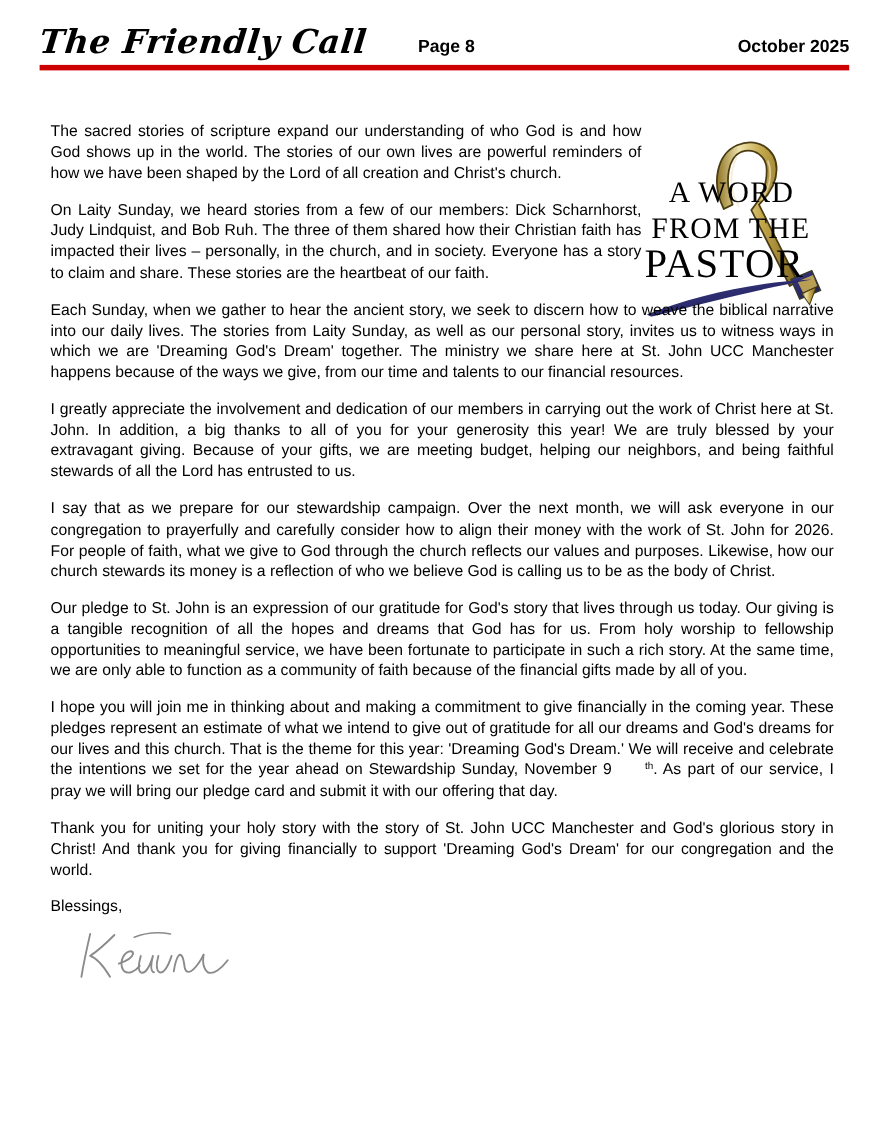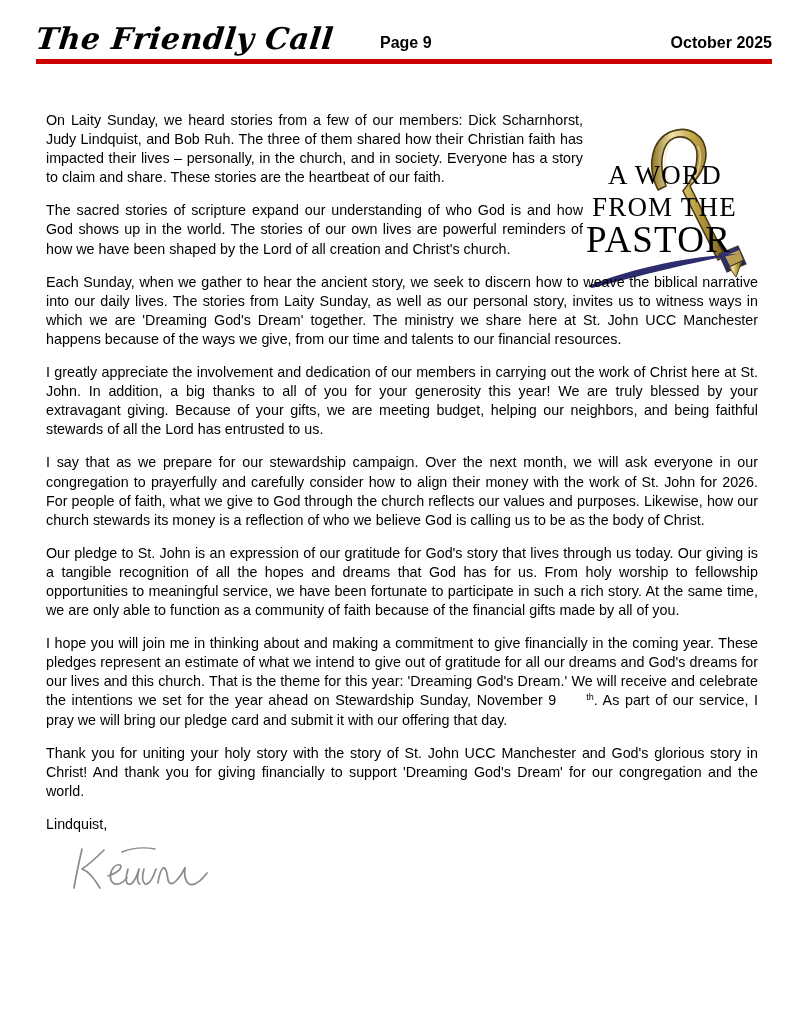--- a/index.html
+++ b/index.html
@@ -109,21 +109,21 @@
     width: 180px;
     height: 58px;
   }
   #signature svg { display: block; }
 </style>
 </head>
 <body>
 
 <div id="masthead">
   <div id="masthead-title">The Friendly Call</div>
-  <div id="masthead-page">Page 9</div>
+  <div id="masthead-page">Page 8</div>
   <div id="masthead-date">October 2025</div>
   <div id="masthead-rule"></div>
 </div>
 
 <div id="pastor-logo">
   <svg viewBox="0 0 170 192" width="170" height="192" aria-hidden="true">
     <defs>
       <linearGradient id="gold" x1="0" y1="0" x2="1" y2="0">
         <stop offset="0%" stop-color="#8f7526"></stop>
         <stop offset="28%" stop-color="#efe3ad"></stop>
@@ -154,37 +154,37 @@
     <path d="M2 190 C46 172, 104 160, 152 158 C108 166, 52 180, 6 192 Z" fill="url(#navy)"></path>
 
     <text x="22" y="88" font-family="'Liberation Serif', serif" font-size="27" letter-spacing="1.2" fill="#000000">A WORD</text>
     <text x="6" y="120" font-family="'Liberation Serif', serif" font-size="27" letter-spacing="1.2" fill="#000000">FROM THE</text>
     <text x="0" y="156" font-family="'Liberation Serif', serif" font-size="37" letter-spacing="1.2" fill="#000000">PASTOR</text>
   </svg>
 </div>
 
 <div id="letter">
 
+  <p class="para narrow">The sacred stories of scripture expand our understanding of who God is and how God shows up in the world. The stories of our own lives are powerful reminders of how we have been shaped by the Lord of all creation and Christ's church.</p>
+
   <p class="para narrow">On Laity Sunday, we heard stories from a few of our members: Dick Scharnhorst, Judy Lindquist, and Bob Ruh. The three of them shared how their Christian faith has impacted their lives – personally, in the church, and in society. Everyone has a story to claim and share. These stories are the heartbeat of our faith.</p>
 
-  <p class="para narrow">The sacred stories of scripture expand our understanding of who God is and how God shows up in the world. The stories of our own lives are powerful reminders of how we have been shaped by the Lord of all creation and Christ's church.</p>
-
   <p class="para">Each Sunday, when we gather to hear the ancient story, we seek to discern how to weave the biblical narrative into our daily lives. The stories from Laity Sunday, as well as our personal story, invites us to witness ways in which we are 'Dreaming God's Dream' together. The ministry we share here at St. John UCC Manchester happens because of the ways we give, from our time and talents to our financial resources.</p>
 
   <p class="para">I greatly appreciate the involvement and dedication of our members in carrying out the work of Christ here at St. John. In addition, a big thanks to all of you for your generosity this year! We are truly blessed by your extravagant giving. Because of your gifts, we are meeting budget, helping our neighbors, and being faithful stewards of all the Lord has entrusted to us.</p>
 
   <p class="para">I say that as we prepare for our stewardship campaign. Over the next month, we will ask everyone in our congregation to prayerfully and carefully consider how to align their money with the work of St. John for 2026. For people of faith, what we give to God through the church reflects our values and purposes. Likewise, how our church stewards its money is a reflection of who we believe God is calling us to be as the body of Christ.</p>
 
   <p class="para">Our pledge to St. John is an expression of our gratitude for God's story that lives through us today. Our giving is a tangible recognition of all the hopes and dreams that God has for us. From holy worship to fellowship opportunities to meaningful service, we have been fortunate to participate in such a rich story. At the same time, we are only able to function as a community of faith because of the financial gifts made by all of you.</p>
 
   <p class="para"><span>I hope you will join me in thinking about and making a commitment to give financially in the coming year. These pledges represent an estimate of what we intend to give out of gratitude for all our dreams and God's dreams for our lives and this church. That is the theme for this year: 'Dreaming God's Dream.' We will receive and celebrate the intentions we set for the year ahead on Stewardship Sunday, November 9</span><sup>th</sup><span>. As part of our service, I pray we will bring our pledge card and submit it with our offering that day.</span></p>
 
   <p class="para">Thank you for uniting your holy story with the story of St. John UCC Manchester and God's glorious story in Christ! And thank you for giving financially to support 'Dreaming God's Dream' for our congregation and the world.</p>
 
-  <p id="blessings">Lindquist,</p>
+  <p id="blessings">Blessings,</p>
 
   <div id="signature">
     <svg viewBox="0 0 180 58" width="180" height="58" aria-hidden="true">
       <g fill="none" stroke="#8a8a8a" stroke-width="1.7" stroke-linecap="round" stroke-linejoin="round">
 
         <path d="M14 50 C16 38, 19 24, 22 11"></path>
         <path d="M44 12 C36 20, 28 27, 22 31 C28 33, 34 40, 40 50"></path>
 
         <path d="M48 38 C54 36, 60 33, 61 29 C61 26, 57 26, 54 29
                  C50 33, 49 41, 53 45 C57 48, 63 45, 67 40"></path>

